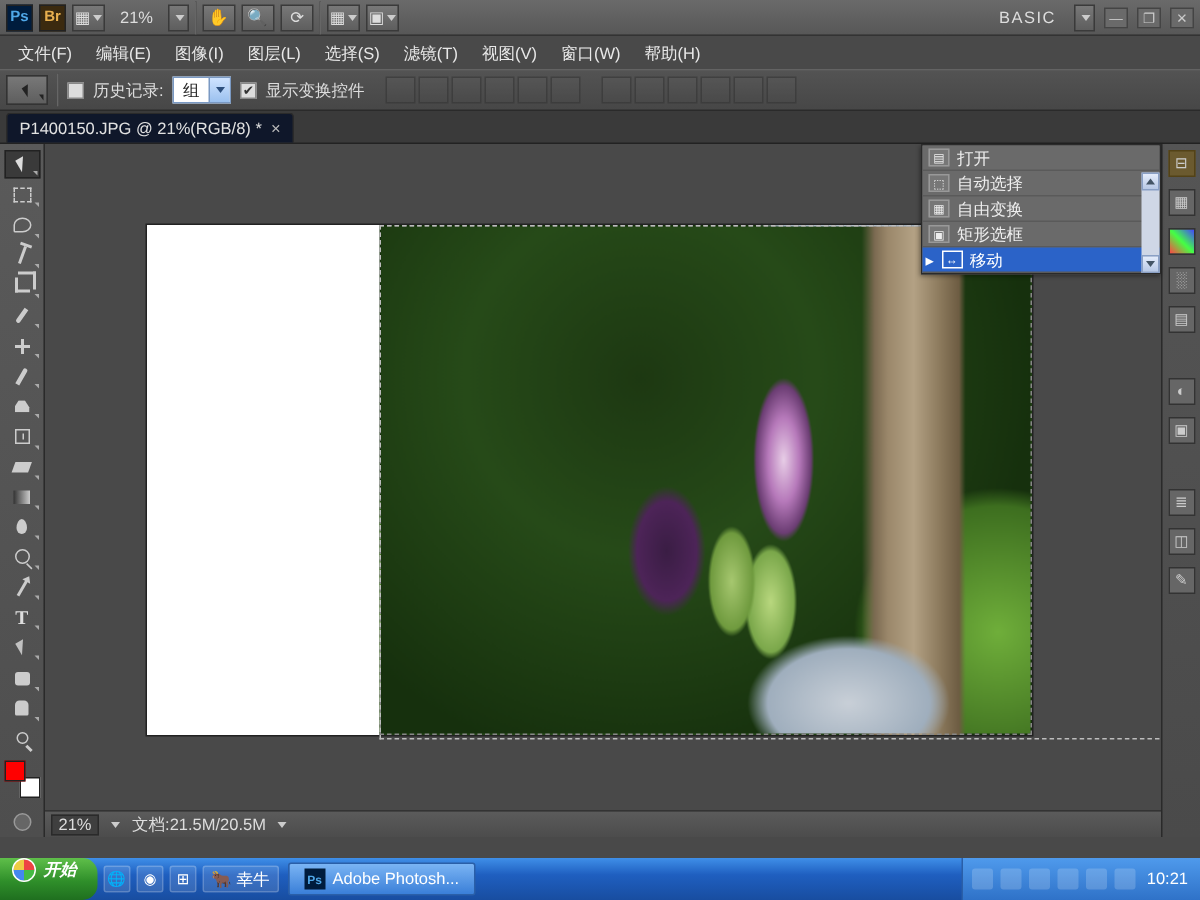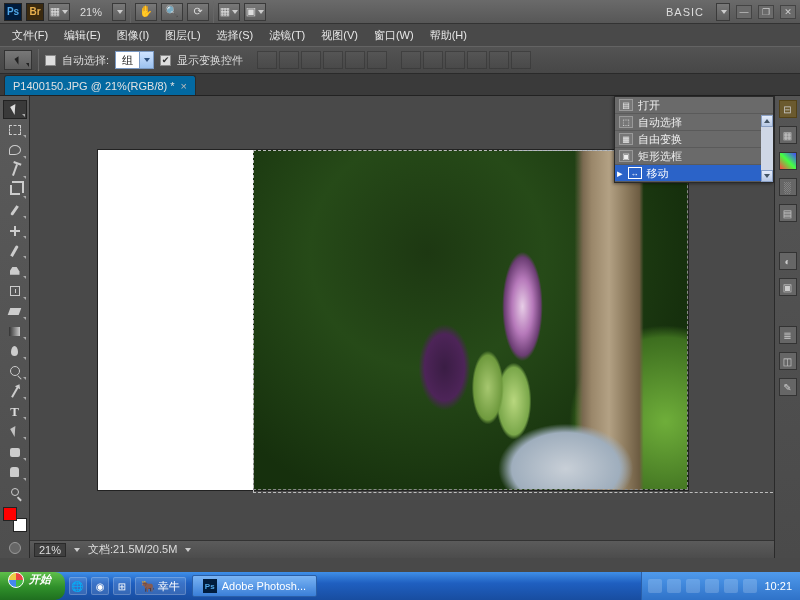--- a/index.html
+++ b/index.html
@@ -21,21 +21,21 @@
 .tool-ind .dd{position:absolute;right:2px;bottom:2px;width:0;height:0;border-left:3px solid transparent;border-top:4px solid #222}
 .vsep{width:1px;height:22px;background:#333;border-right:1px solid #666}
 .chk{width:11px;height:11px;border:1px solid #888;background:#ddd;display:inline-flex;align-items:center;justify-content:center;font-size:9px;color:#333}
 .combo{height:18px;background:#fff;border:1px solid #7a99c3;display:flex;align-items:center}
 .combo .txt{padding:0 6px;color:#222}
 .combo .cbtn{width:14px;height:100%;background:linear-gradient(#cfe3ff,#9bc1ef);border-left:1px solid #7a99c3;display:flex;align-items:center;justify-content:center}
 .combo .cbtn .tri{width:0;height:0;border-left:3px solid transparent;border-right:3px solid transparent;border-top:4px solid #2d4f7d}
 .align-group{display:flex;gap:2px;margin-left:8px}
 .align-btn{width:20px;height:18px;background:linear-gradient(#5a5a5a,#4a4a4a);border:1px solid #333;opacity:.55}
 .tabbar{height:22px;background:#3a3a3a;border-bottom:1px solid #222;display:flex;align-items:flex-end;padding-left:4px}
-.doc-tab{height:20px;background:#0369a1;border:1px solid #2a2a2a;border-bottom:none;padding:2px 8px;color:#e2e2e2;display:flex;align-items:center;gap:6px;border-radius:3px 3px 0 0}
+.doc-tab{height:20px;background:#0f172a;border:1px solid #2a2a2a;border-bottom:none;padding:2px 8px;color:#e2e2e2;display:flex;align-items:center;gap:6px;border-radius:3px 3px 0 0}
 .doc-tab .close{color:#bbb}
 .workspace{position:absolute;top:96px;left:0;right:0;bottom:42px;background:#494949}
 .toolbox{position:absolute;left:0;top:0;width:30px;bottom:0;background:linear-gradient(#5a5a5a,#4e4e4e);border-right:1px solid #2a2a2a;display:flex;flex-direction:column;align-items:center;padding-top:4px;gap:1px}
 .tbox-btn{width:24px;height:20px;display:flex;align-items:center;justify-content:center;color:#ddd;position:relative}
 .tbox-btn.sel{background:#3a3a3a;border:1px solid #222}
 .tbox-btn .corner{position:absolute;right:1px;bottom:1px;width:0;height:0;border-left:3px solid transparent;border-top:3px solid #aaa}
 .swatches{margin-top:4px;position:relative;width:24px;height:26px}
 .sw-bg{position:absolute;right:0;bottom:0;width:14px;height:14px;background:#fff;border:1px solid #222}
 .sw-fg{position:absolute;left:0;top:0;width:14px;height:14px;background:#f00;border:1px solid #222}
 .qm{width:24px;height:20px;margin-top:6px;display:flex;align-items:center;justify-content:center}
@@ -153,21 +153,21 @@
   <div class="menu-item">帮助(H)</div>
 </div>
 
 <div class="options-bar">
   <div class="tool-ind">
       <div class="arrow"></div>
       <div class="dd"></div>
     </div>
   <div class="vsep"></div>
   <div class="chk"></div>
-  <span>自动选择:</span>
+  <span>历史记录:</span>
   <div class="combo">
     <span class="txt">组</span>
     <div class="cbtn">
         <div class="tri"></div>
       </div>
   </div>
   <div class="chk">✔</div>
   <span>显示变换控件</span>
   <div class="align-group">
     <div class="align-btn"></div>

